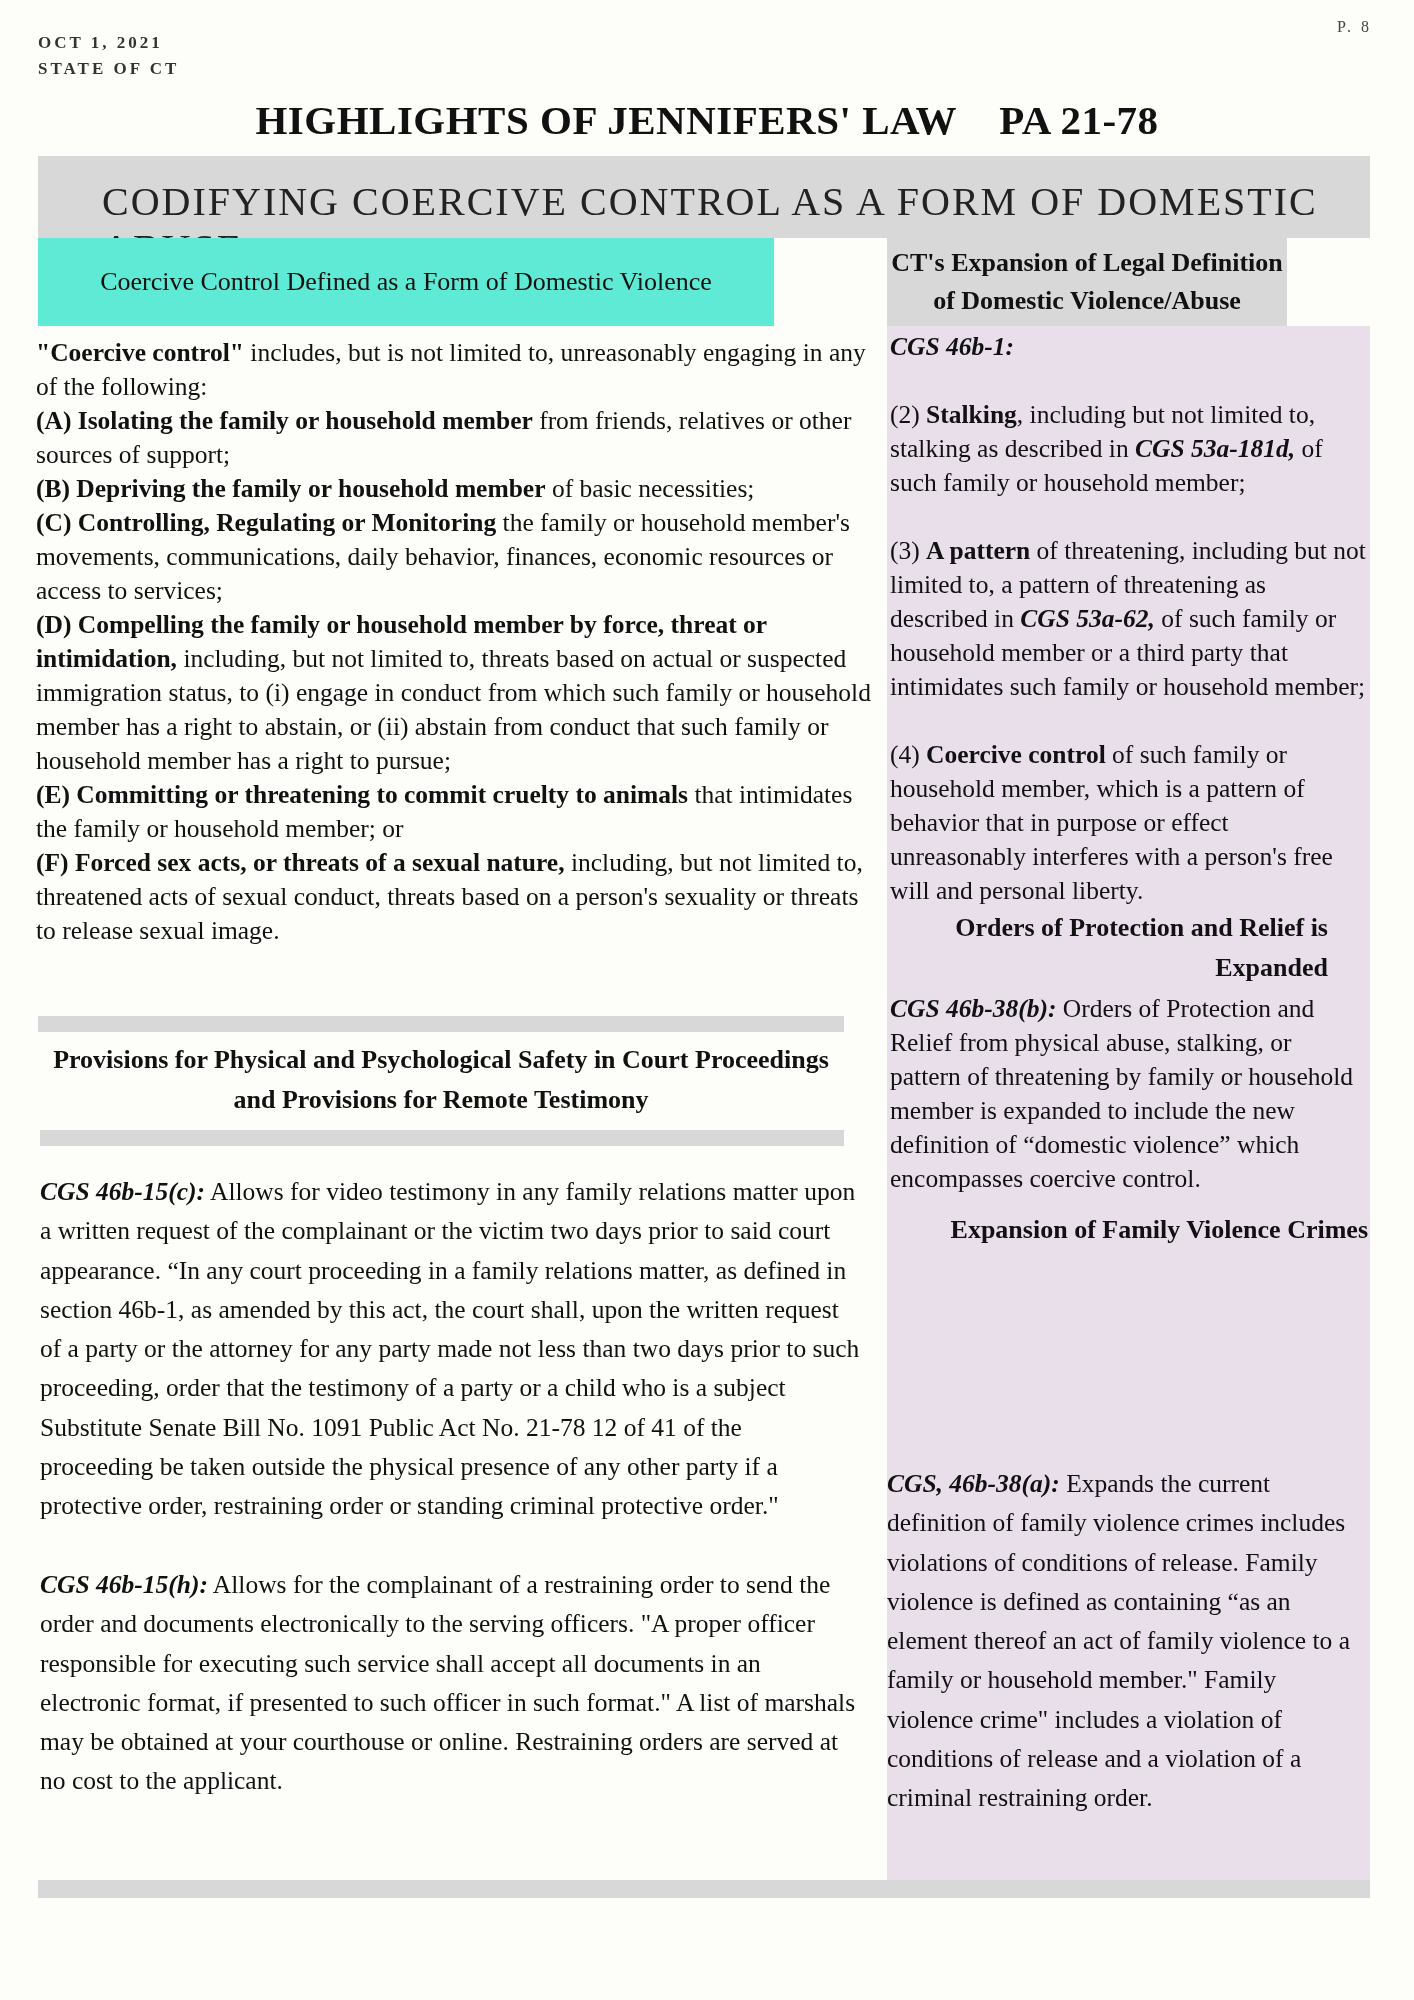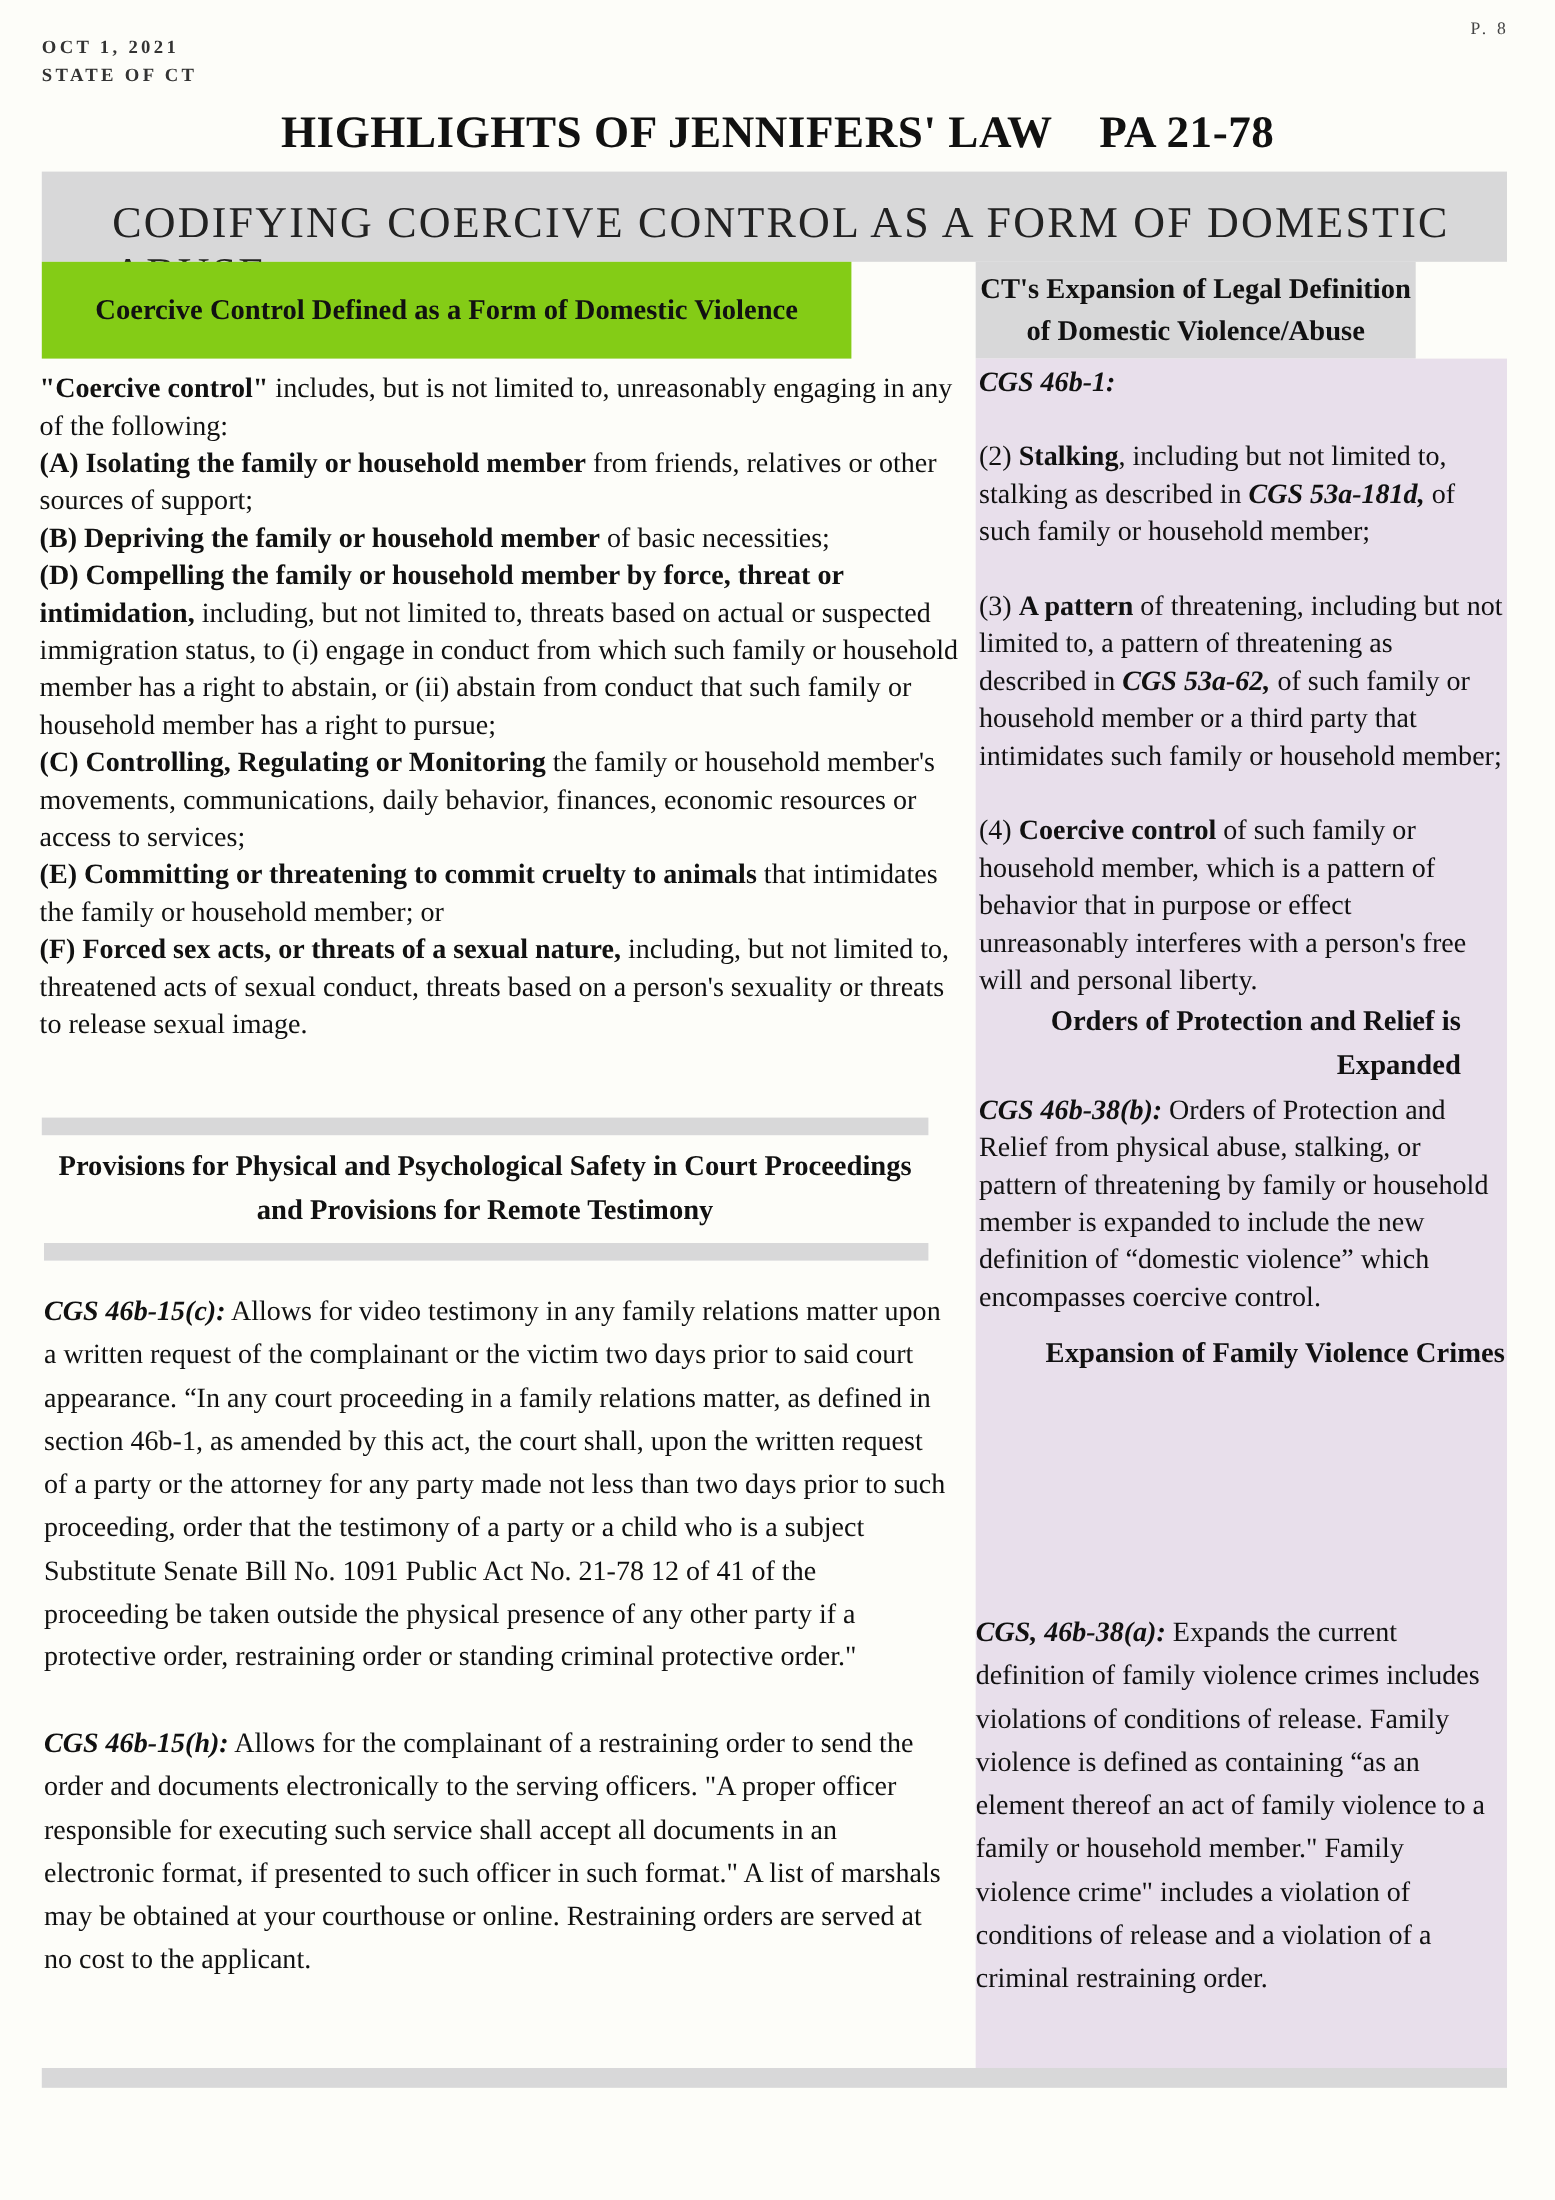--- a/index.html
+++ b/index.html
@@ -4,21 +4,21 @@
 <style>
   html,body{margin:0;padding:0;}
   body{width:1414px;height:2000px;background:#fdfdf9;position:relative;overflow:hidden;
        font-family:"Liberation Serif","DejaVu Serif",serif;color:#111;}
   .abs{position:absolute;}
   .meta{left:38px;top:18px;font-size:17px;font-weight:bold;letter-spacing:3px;line-height:26px;color:#333;margin-top:12px;}
   .pageno{right:42px;top:18px;font-size:16px;letter-spacing:3px;color:#444;}
   .title{left:0;width:1414px;top:96px;text-align:center;font-size:41px;font-weight:bold;letter-spacing:0.5px;white-space:pre;}
   .banner{left:38px;top:156px;width:1332px;height:82px;background:#d8d8d9;}
   .banner span{position:absolute;left:64px;top:22px;font-size:40px;letter-spacing:2px;color:#222;}
-  .lhead{left:38px;top:238px;width:736px;height:88px;background:#84cc16;display:flex;align-items:center;justify-content:center;font-size:26px;font-weight:bold;}
+  .lhead{left:38px;top:238px;width:736px;height:88px;background:#5eead4;display:flex;align-items:center;justify-content:center;font-size:26px;font-weight:normal;}
   .rhead{left:887px;top:238px;width:400px;height:88px;background:#d8d8d9;text-align:center;font-size:26px;font-weight:bold;line-height:38px;padding-top:6px;box-sizing:border-box;}
   .rcol{left:887px;top:326px;width:483px;height:1556px;background:#e8dfeb;}
   .ltext{left:36px;top:336px;width:840px;font-size:25.5px;line-height:34px;}
   .ltext p{margin:0;}
   .bar1{left:38px;top:1016px;width:806px;height:16px;background:#d8d8d9;}
   .lhead2{left:38px;top:1040px;width:806px;text-align:center;font-size:26px;font-weight:bold;line-height:40px;}
   .bar2{left:40px;top:1130px;width:804px;height:16px;background:#d8d8d9;}
   .ltext2{left:40px;top:1172px;width:820px;font-size:25.5px;line-height:39.3px;}
   .ltext2 p{margin:0;}
   .rtext{left:890px;top:330px;width:478px;font-size:25.5px;line-height:34px;}
@@ -43,22 +43,22 @@
   </div>
 
 <div class="abs lhead">Coercive Control Defined as a Form of Domestic Violence</div>
 <div class="abs rhead">CT's Expansion of Legal Definition of Domestic Violence/Abuse</div>
 <div class="abs rcol"></div>
 
 <div class="abs ltext">
   <p><b>"Coercive control"</b><span> includes, but is not limited to, unreasonably engaging in any of the following:</span></p>
   <p><b>(A) Isolating the family or household member</b><span> from friends, relatives or other sources of support;</span></p>
   <p><b>(B) Depriving the family or household member</b><span> of basic necessities;</span></p>
+  <p><b>(C) Controlling, Regulating or Monitoring</b><span> the family or household member's movements, communications, daily behavior, finances, economic resources or access to services;</span></p>
   <p><b>(D) Compelling the family or household member by force, threat or intimidation,</b><span> including, but not limited to, threats based on actual or suspected immigration status, to (i) engage in conduct from which such family or household member has a right to abstain, or (ii) abstain from conduct that such family or household member has a right to pursue;</span></p>
-  <p><b>(C) Controlling, Regulating or Monitoring</b><span> the family or household member's movements, communications, daily behavior, finances, economic resources or access to services;</span></p>
   <p><b>(E) Committing or threatening to commit cruelty to animals</b><span> that intimidates the family or household member; or</span></p>
   <p><b>(F) Forced sex acts, or threats of a sexual nature,</b><span> including, but not limited to, threatened acts of sexual conduct, threats based on a person's sexuality or threats to release sexual image.</span></p>
 </div>
 
 <div class="abs bar1"></div>
 <div class="abs lhead2">Provisions for Physical and Psychological Safety in Court Proceedings and Provisions for Remote Testimony</div>
 <div class="abs bar2"></div>
 
 <div class="abs ltext2">
   <p><b><i>CGS 46b-15(c):</i></b><span> Allows for video testimony in any family relations matter upon a written request of the complainant or the victim two days prior to said court appearance. “In any court proceeding in a family relations matter, as defined in section 46b-1, as amended by this act, the court shall, upon the written request of a party or the attorney for any party made not less than two days prior to such proceeding, order that the testimony of a party or a child who is a subject Substitute Senate Bill No. 1091 Public Act No. 21-78 12 of 41 of the proceeding be taken outside the physical presence of any other party if a protective order, restraining order or standing criminal protective order."</span></p>

